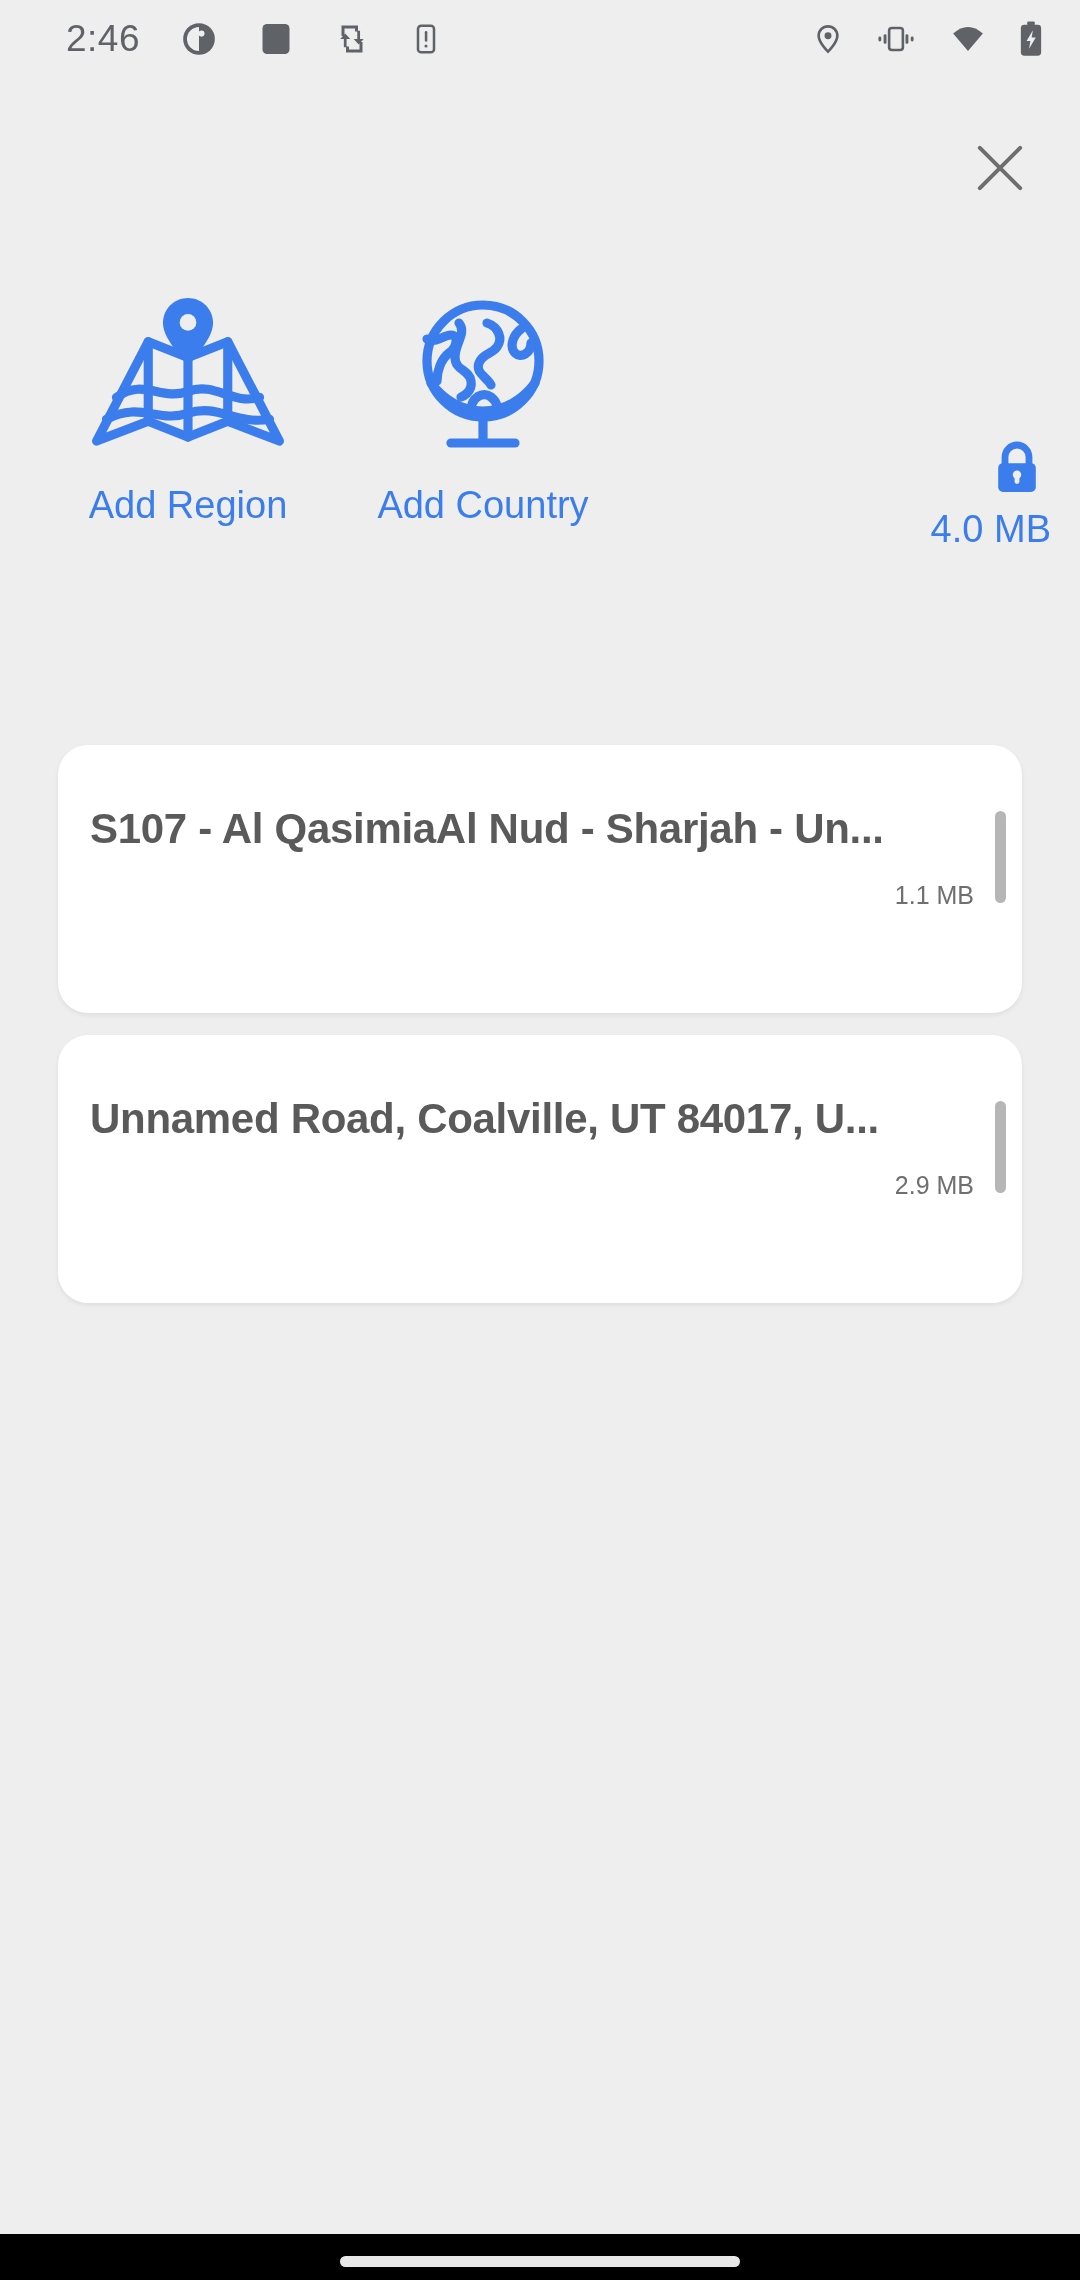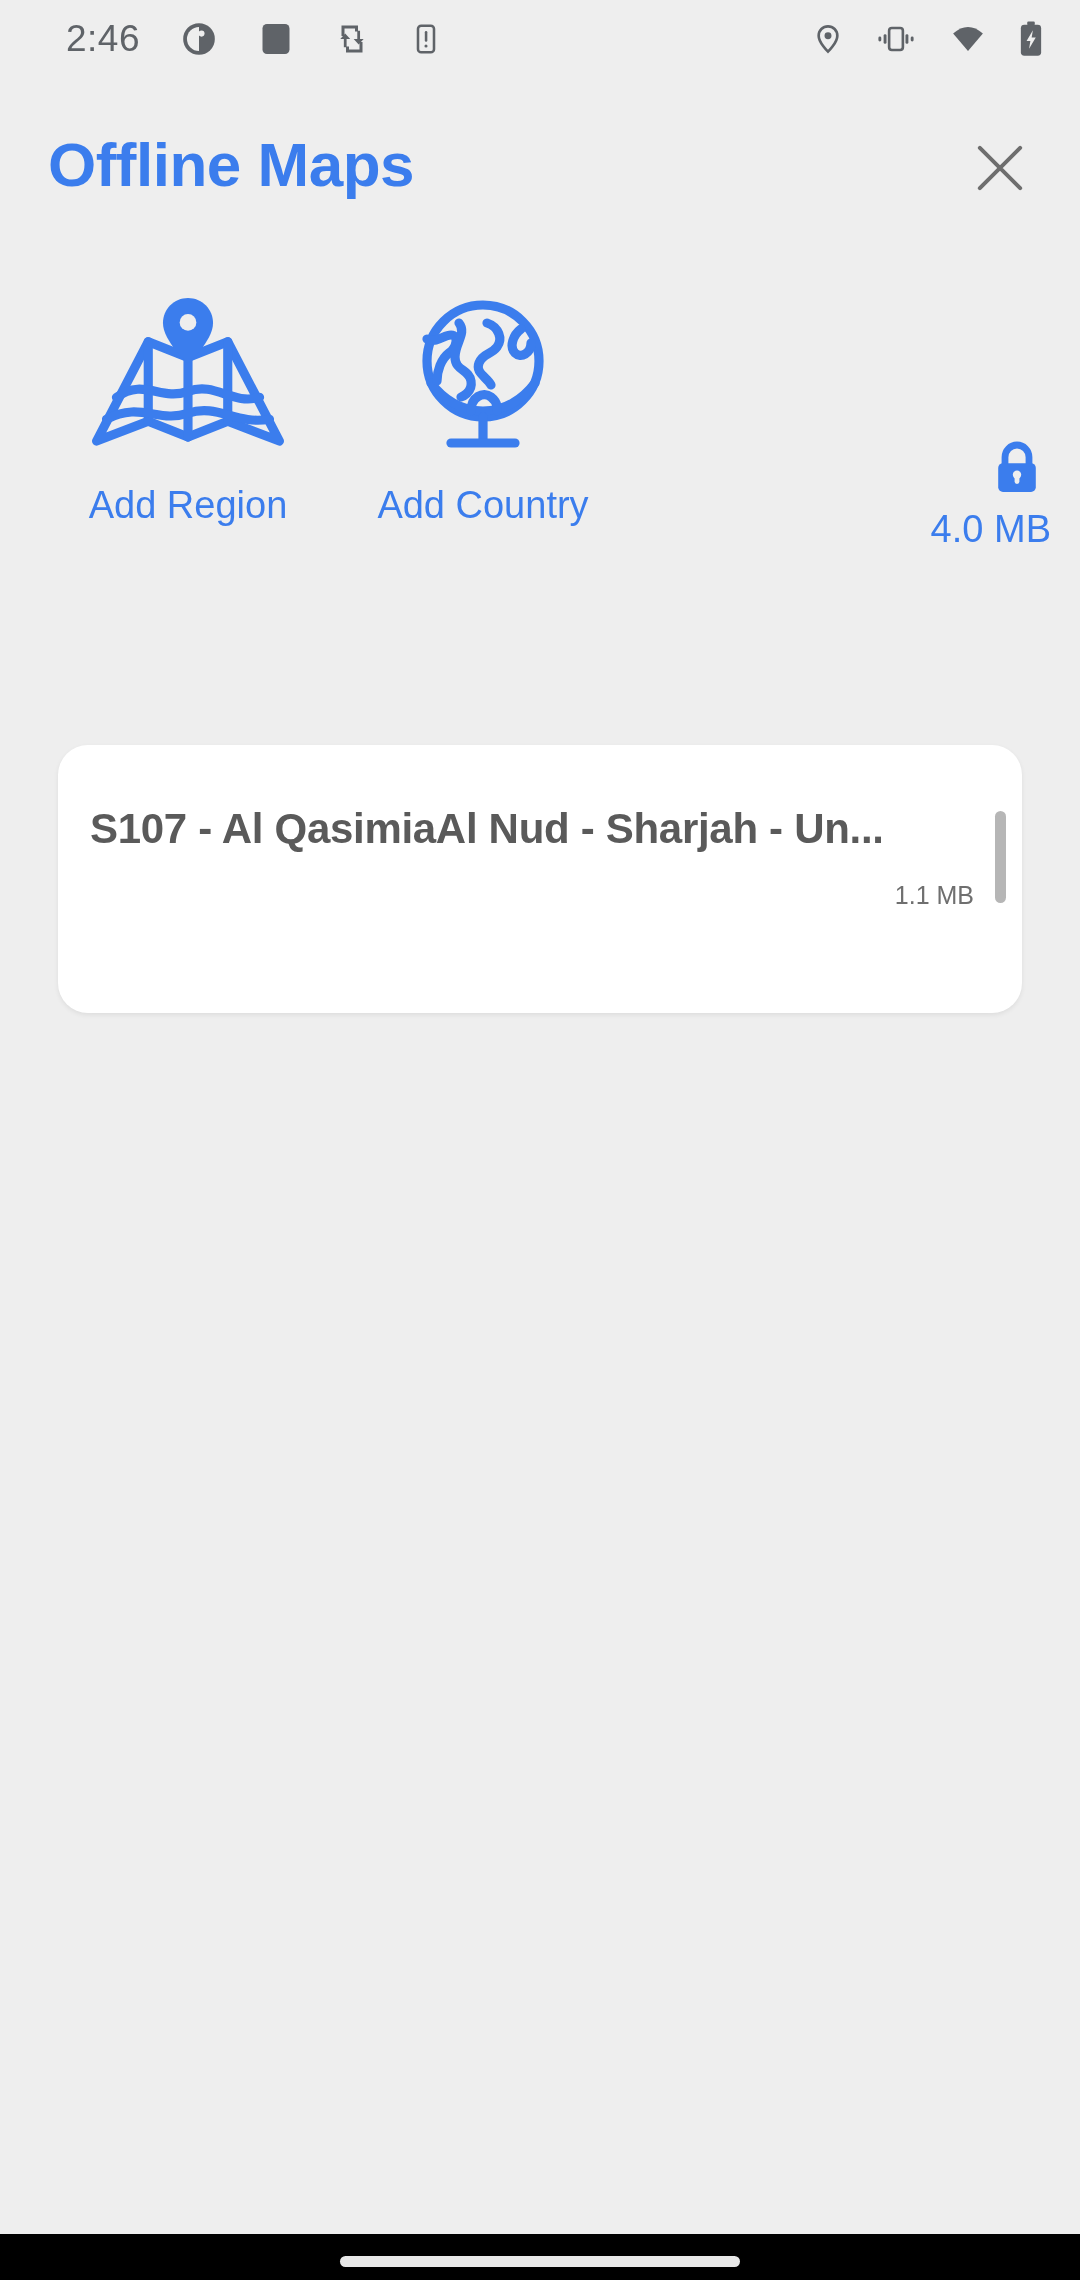--- a/index.html
+++ b/index.html
@@ -180,21 +180,20 @@
 
       <svg class="sicon" width="26" height="38" viewBox="0 0 16 24">
         <rect x="5.6" y="1" width="4.8" height="2.4" rx="0.8" fill="#5f6368"></rect>
         <rect x="1.6" y="3" width="12.8" height="19.6" rx="2.2" fill="#5f6368"></rect>
         <path d="M9.2 6.4 L5.2 13.2 h2.4 l-0.8 5 l4.2-7.2 h-2.6 z" fill="#eeeeee"></path>
       </svg>
     </div>
   </div>
 
   <div id="header">
-    <div id="page-title">Offline Maps</div>
     <div id="close-button">
       <svg width="62" height="62" viewBox="0 0 24 24">
         <path d="M4.2 4.2 L19.8 19.8 M19.8 4.2 L4.2 19.8" stroke="#6e6e6e" stroke-width="1.55" stroke-linecap="round"></path>
       </svg>
     </div>
   </div>
 
   <div id="actions">
 
     <div class="action" id="action-region">
@@ -246,20 +245,25 @@
   </div>
 
   <div id="map-list">
 
     <div class="map-card">
       <div class="map-card-title">S107 - Al QasimiaAl Nud - Sharjah - Un...</div>
       <div class="map-card-size">1.1 MB</div>
       <div class="map-card-handle"></div>
     </div>
 
+    <div class="map-card">
+      <div class="map-card-title">Unnamed Road, Coalville, UT 84017, U...</div>
+      <div class="map-card-size">2.9 MB</div>
+      <div class="map-card-handle"></div>
+    </div>
 
   </div>
 
   <div id="nav-bar">
     <div id="nav-pill"></div>
   </div>
 
 </div>
 
 </body></html>

